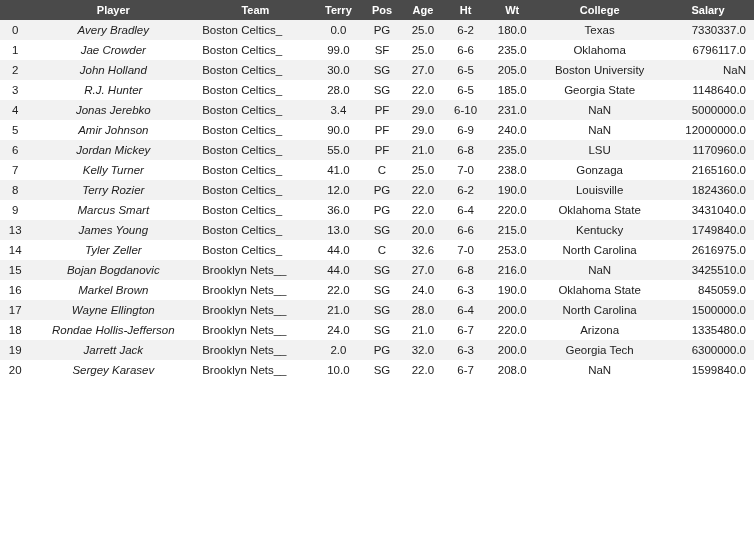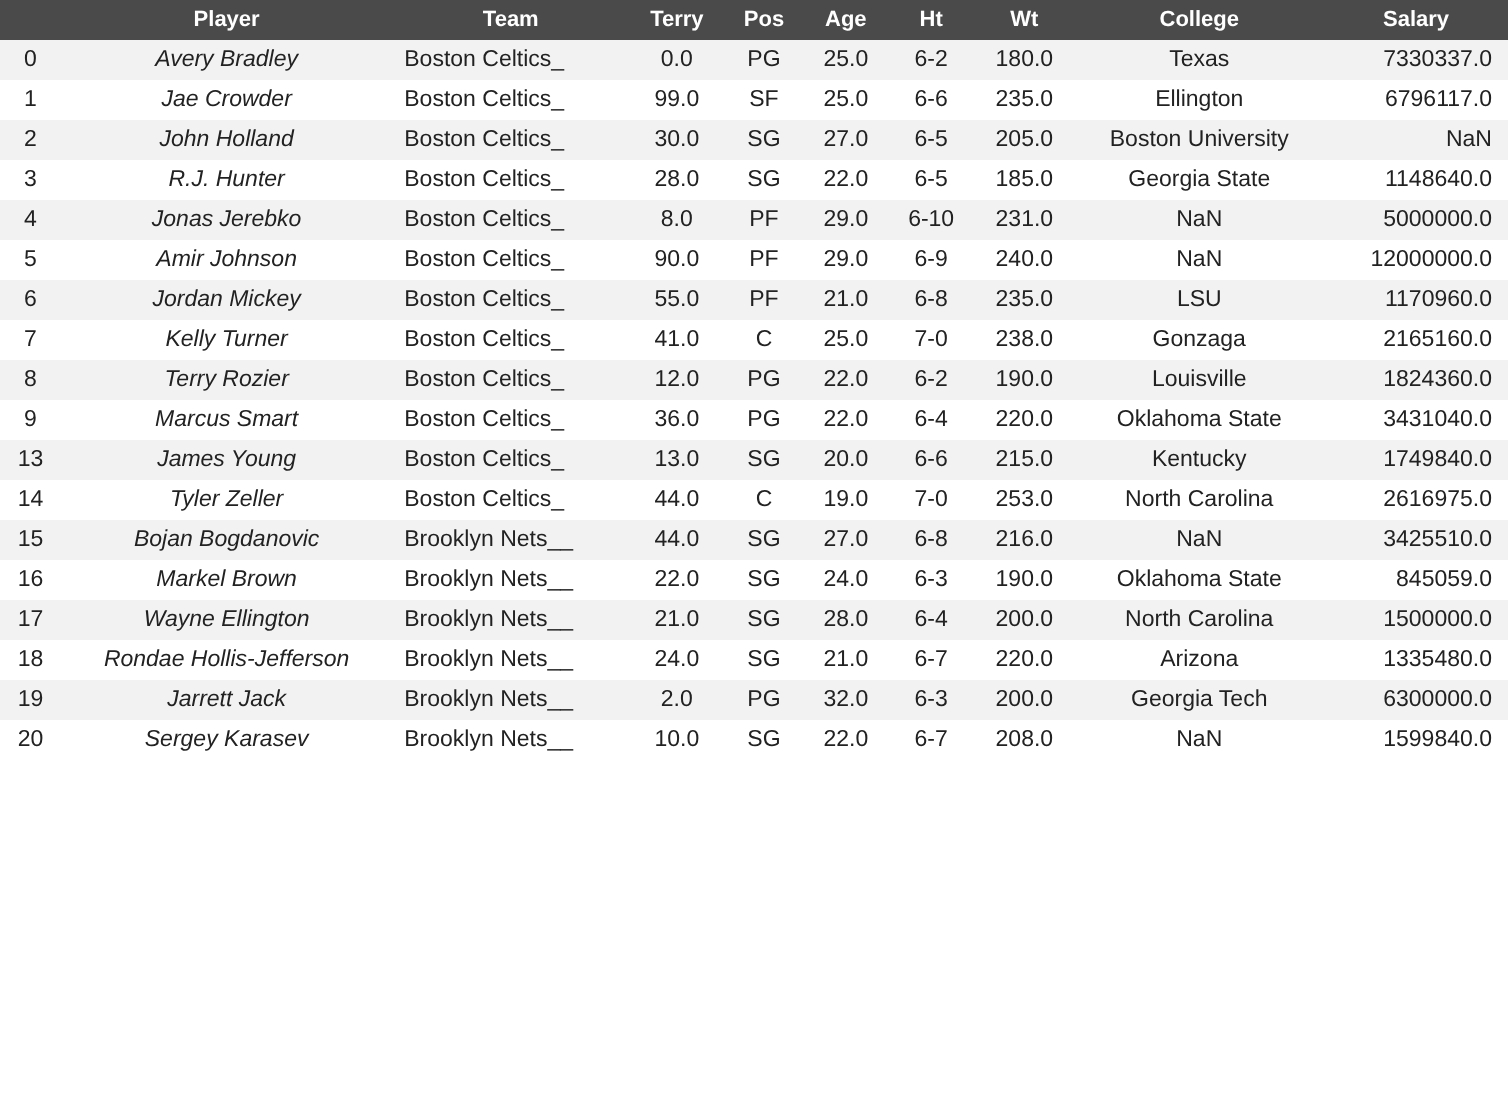--- a/index.html
+++ b/index.html
@@ -86,21 +86,21 @@
       </tr>
       <tr>
         <td>1</td>
         <td>Jae Crowder</td>
         <td>Boston Celtics_</td>
         <td>99.0</td>
         <td>SF</td>
         <td>25.0</td>
         <td>6-6</td>
         <td>235.0</td>
-        <td>Ellington</td>
+        <td>Oklahoma</td>
         <td style="text-align: right;">6796117.0</td>
       </tr>
       <tr>
         <td>2</td>
         <td>John Holland</td>
         <td>Boston Celtics_</td>
         <td>30.0</td>
         <td>SG</td>
         <td>27.0</td>
         <td>6-5</td>
@@ -117,21 +117,21 @@
         <td>22.0</td>
         <td>6-5</td>
         <td>185.0</td>
         <td>Georgia State</td>
         <td style="text-align: right;">1148640.0</td>
       </tr>
       <tr>
         <td>4</td>
         <td>Jonas Jerebko</td>
         <td>Boston Celtics_</td>
-        <td>8.0</td>
+        <td>3.4</td>
         <td>PF</td>
         <td>29.0</td>
         <td>6-10</td>
         <td>231.0</td>
         <td>NaN</td>
         <td style="text-align: right;">5000000.0</td>
       </tr>
       <tr>
         <td>5</td>
         <td>Amir Johnson</td>
@@ -203,21 +203,21 @@
         <td>215.0</td>
         <td>Kentucky</td>
         <td style="text-align: right;">1749840.0</td>
       </tr>
       <tr>
         <td>14</td>
         <td>Tyler Zeller</td>
         <td>Boston Celtics_</td>
         <td>44.0</td>
         <td>C</td>
-        <td>19.0</td>
+        <td>32.6</td>
         <td>7-0</td>
         <td>253.0</td>
         <td>North Carolina</td>
         <td style="text-align: right;">2616975.0</td>
       </tr>
       <tr>
         <td>15</td>
         <td>Bojan Bogdanovic</td>
         <td>Brooklyn Nets__</td>
         <td>44.0</td>

